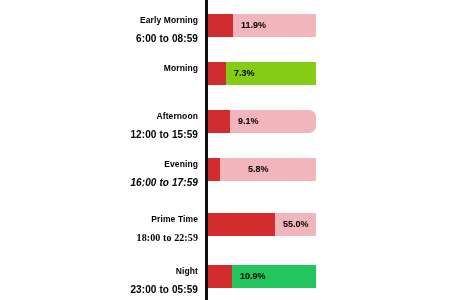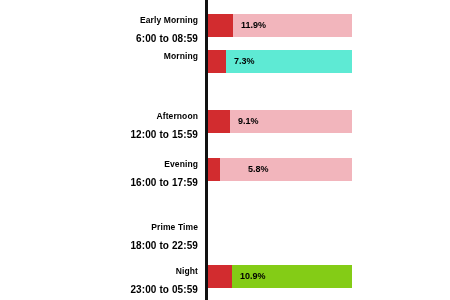--- a/index.html
+++ b/index.html
@@ -66,21 +66,21 @@
     font-size: 10px;
     font-weight: bold;
     letter-spacing: 0.1px;
     white-space: nowrap;
     margin-top: 7px;
   }
   .bar-track {
     position: absolute;
     left: 208px;
     top: 0px;
-    width: 144px; 
+    width: 108px; 
     height: 23px;
     background: #f2b5bc;
   }
   .bar-fill {
     position: absolute;
     left: 0;
     top: 0;
     height: 23px;
     background: #d22c2f;
   }
@@ -108,64 +108,68 @@
       <div class="row-label">
         <span class="label-name" style="color: rgb(0, 0, 0);">Early Morning</span>
         <span class="label-time" style="color: rgb(0, 0, 0);">6:00 to 08:59</span>
       </div>
       <div class="bar-track" style="background: rgb(242, 181, 188);">
         <div class="bar-fill" style="width: 25px; background: rgb(210, 44, 47);"></div>
         <div class="bar-value" style="left: 33px; color: rgb(0, 0, 0);">11.9%</div>
       </div>
     </div>
 
-    <div class="row" style="top: 50px;">
+    <div class="row" style="top: 62px;">
       <div class="row-label">
         <span class="label-name" style="color: rgb(0, 0, 0);">Morning</span>
       </div>
-      <div class="bar-track" style="background: #5eead4;">
+      <div class="bar-track" style="background: #84cc16;">
         <div class="bar-fill" style="width: 18px; background: rgb(210, 44, 47);"></div>
         <div class="bar-value" style="left: 26px; color: rgb(0, 0, 0);">7.3%</div>
       </div>
     </div>
 
     <div class="row" style="top: 110px;">
       <div class="row-label">
         <span class="label-name" style="color: rgb(0, 0, 0);">Afternoon</span>
         <span class="label-time" style="color: rgb(0, 0, 0);">12:00 to 15:59</span>
       </div>
-      <div class="bar-track" style="background: rgb(242, 181, 188);">
+      <div class="bar-track" style="background: rgb(242, 181, 188); border-radius: 7px;">
         <div class="bar-fill" style="width: 22px; background: rgb(210, 44, 47);"></div>
         <div class="bar-value" style="left: 30px; color: rgb(0, 0, 0);">9.1%</div>
       </div>
     </div>
 
     <div class="row" style="top: 158px;">
       <div class="row-label">
         <span class="label-name" style="color: rgb(0, 0, 0);">Evening</span>
-        <span class="label-time" style="color: rgb(0, 0, 0);">16:00 to 17:59</span>
+        <span class="label-time" style="color: rgb(0, 0, 0); font-style: italic;">16:00 to 17:59</span>
       </div>
       <div class="bar-track" style="background: rgb(242, 181, 188);">
         <div class="bar-fill" style="width: 12px; background: rgb(210, 44, 47);"></div>
         <div class="bar-value" style="left: 20px; color: rgb(0, 0, 0); margin-left: 20px;">5.8%</div>
       </div>
     </div>
 
     <div class="row" style="top: 213px;">
       <div class="row-label">
-        <span class="label-name" style="color: rgb(0, 0, 0); margin-top: 8px;">Prime Time</span>
-        <span class="label-time" style="color: rgb(0, 0, 0);">18:00 to 22:59</span>
+        <span class="label-name" style="color: rgb(0, 0, 0);">Prime Time</span>
+        <span class="label-time" style="color: rgb(0, 0, 0); font-family: Liberation Serif, serif;">18:00 to 22:59</span>
+      </div>
+      <div class="bar-track" style="background: rgb(242, 181, 188);">
+        <div class="bar-fill" style="width: 67px; background: rgb(210, 44, 47);"></div>
+        <div class="bar-value" style="left: 75px; color: rgb(0, 0, 0);">55.0%</div>
       </div>
     </div>
 
     <div class="row" style="top: 265px;">
       <div class="row-label">
         <span class="label-name" style="color: rgb(0, 0, 0); text-align: right;">Night</span>
         <span class="label-time" style="color: rgb(0, 0, 0);">23:00 to 05:59</span>
       </div>
-      <div class="bar-track" style="background: #84cc16;">
+      <div class="bar-track" style="background: #22c55e;">
         <div class="bar-fill" style="width: 24px; background: rgb(210, 44, 47);"></div>
         <div class="bar-value" style="left: 32px; color: rgb(0, 0, 0);">10.9%</div>
       </div>
     </div>
 
   </div>
 </div>
 
 </body></html>

